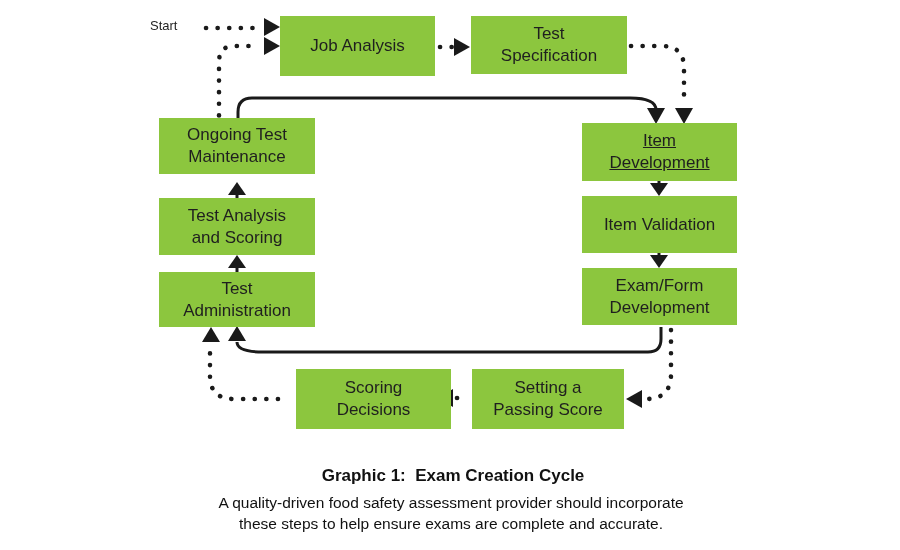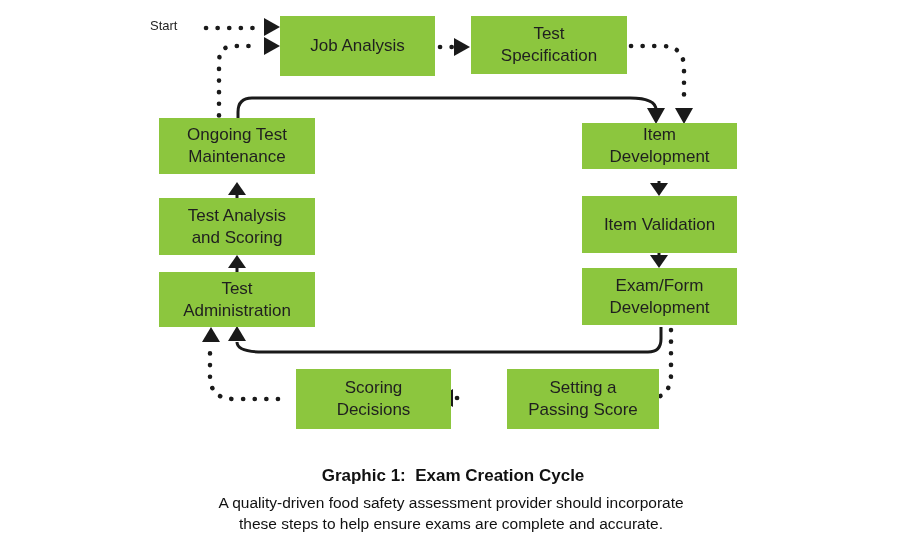--- a/index.html
+++ b/index.html
@@ -57,24 +57,24 @@
     padding-left: 36px;
   }
   .caption-sub {
     font-size: 15.5px;
     line-height: 21px;
     padding-left: 32px;
   }
   
   .n-job      { left:280px; top:16px;  width:155px; height:60px; }
   .n-spec     { left:471px; top:16px;  width:156px; height:58px; }
-  .n-itemdev  { left:582px; top:123px; width:155px; height:46px; }
+  .n-itemdev  { left:582px; top:123px; width:155px; height:58px;text-decoration:underline; }
   .n-itemval  { left:582px; top:196px; width:155px; height:57px; }
   .n-examform { left:582px; top:268px; width:155px; height:57px; }
-  .n-setting  { left:472px; top:369px; width:152px; height:60px;margin-left:35px; }
+  .n-setting  { left:472px; top:369px; width:152px; height:60px; }
   .n-scoring  { left:264px; top:369px; width:155px; height:60px;margin-left:32px; }
   .n-admin    { left:159px; top:272px; width:156px; height:55px; }
   .n-analysis { left:159px; top:198px; width:156px; height:57px; }
   .n-ongoing  { left:159px; top:118px; width:156px; height:56px; }
 </style>
 </head>
 <body>
 
 <div class="stage">
 

